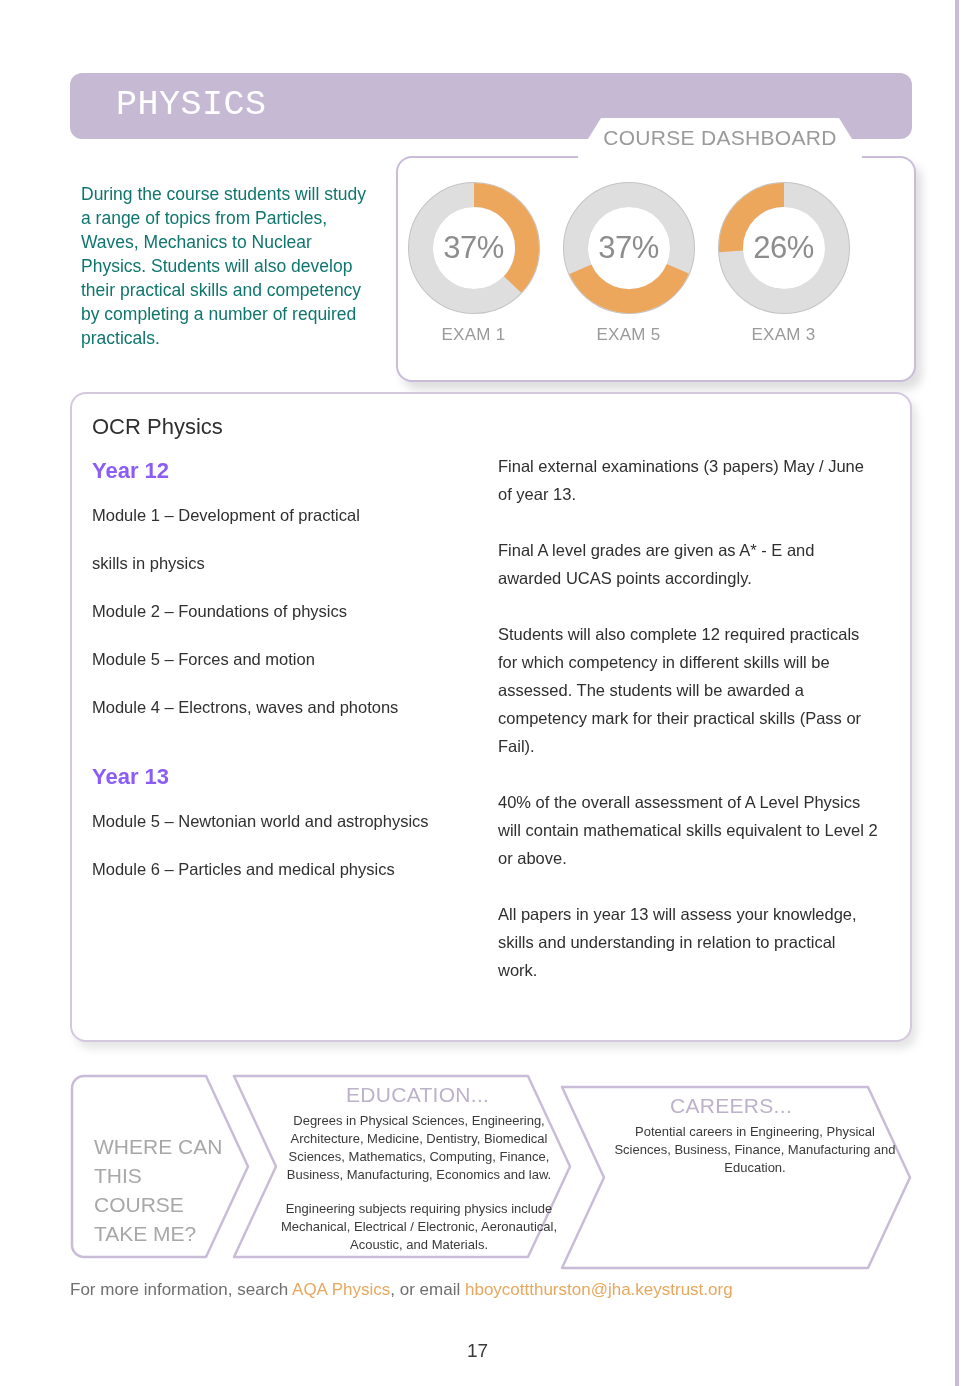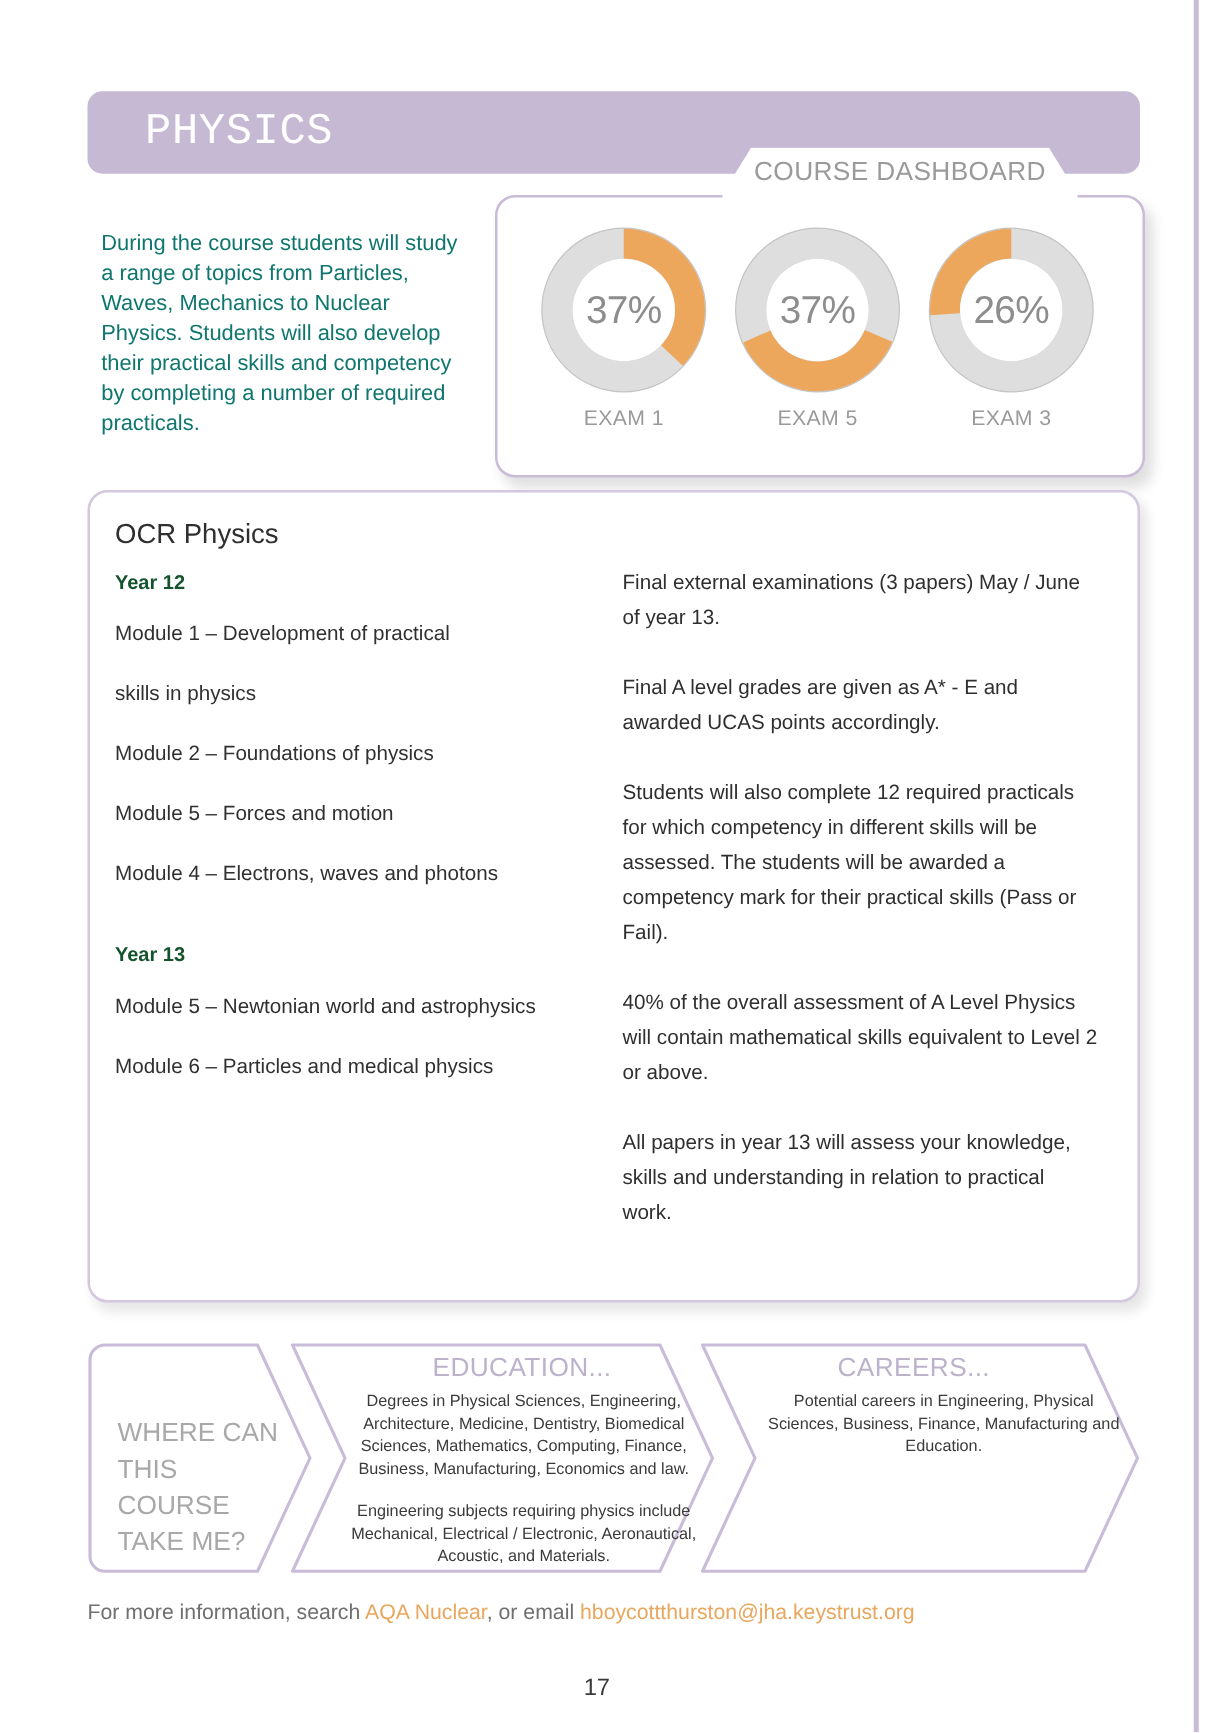--- a/index.html
+++ b/index.html
@@ -92,21 +92,21 @@
     background: #ffffff;
   }
 
   .donuts {
     position: absolute;
     left: 396px;
     top: 156px;
     width: 516px;
     height: 222px;
     display: flex;
-    justify-content: center;
+    justify-content: flex-start;
     align-items: flex-start;
     padding-top: 25px;
     box-sizing: border-box;
   }
   .donut-cell {
     width: 155px;
     text-align: center;
   }
   .donut-wrap {
     position: relative;
@@ -174,23 +174,23 @@
     top: 458px;
     width: 390px;
   }
   .col-right {
     position: absolute;
     left: 498px;
     top: 452px;
     width: 380px;
   }
   .yr-head {
-    font-size: 16px;
+    font-size: 22px;
     font-weight: bold;
-    color: #14532d;
+    color: #8b5cf6;
     margin: 0 0 22px 0;
   }
   .mod-line {
     font-size: 16.5px;
     color: #303030;
     margin: 0 0 29px 0;
   }
   .yr-gap { height: 18px; }
   .r-para {
     font-size: 16.5px;
@@ -209,21 +209,21 @@
   }
   .chev {
     position: absolute;
     top: 0;
     height: 185px;
     box-sizing: border-box;
   }
   .chev svg { position: absolute; left: 0; top: 0; }
   .chev-1 { left: 0; width: 180px; }
   .chev-2 { left: 162px; width: 340px; }
-  .chev-3 { left: 490px; width: 352px; }
+  .chev-3 { left: 490px; width: 352px; margin-top: 11px; }
 
   .chev-q {
     position: absolute;
     left: 24px;
     top: 58px;
     width: 140px;
     font-size: 21px;
     line-height: 29px;
     color: #a8a8a8;
   }
@@ -378,19 +378,19 @@
       <div class="chev-title">CAREERS...</div>
       <div class="chev-body">
         <p>Potential careers in Engineering, Physical Sciences, Business, Finance, Manufacturing and Education.</p>
       </div>
     </div>
 
   </div>
 
   <div class="footer">
     <span>For more information, search</span>
-    <span class="accent">AQA Nuclear</span><span>, or email</span>
+    <span class="accent">AQA Physics</span><span>, or email</span>
     <span class="accent">hboycottthurston@jha.keystrust.org</span>
   </div>
 
   <div class="page-num">17</div>
 
 </div>
 
 </body></html>

